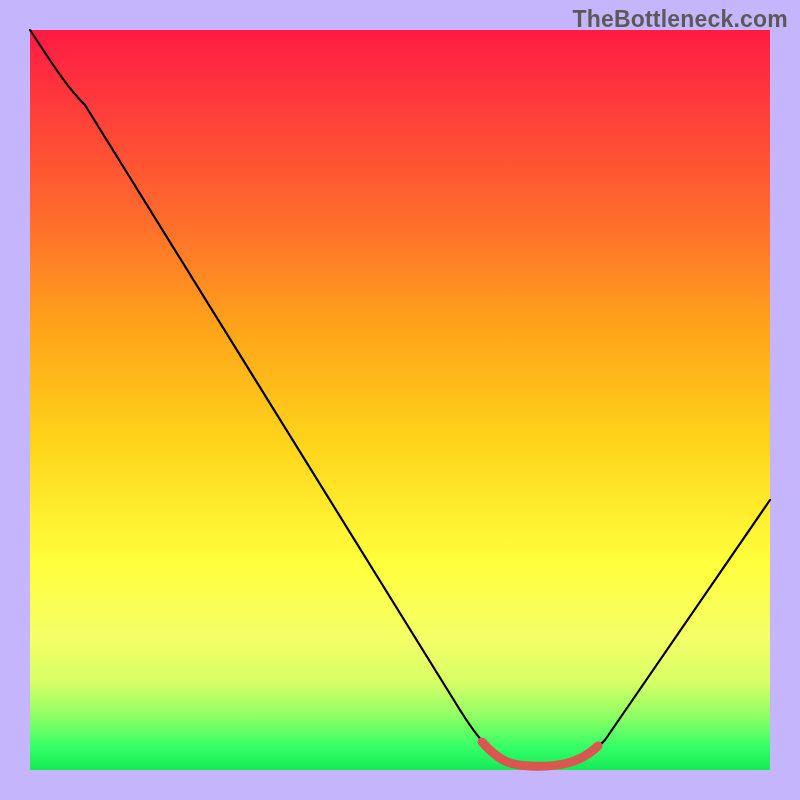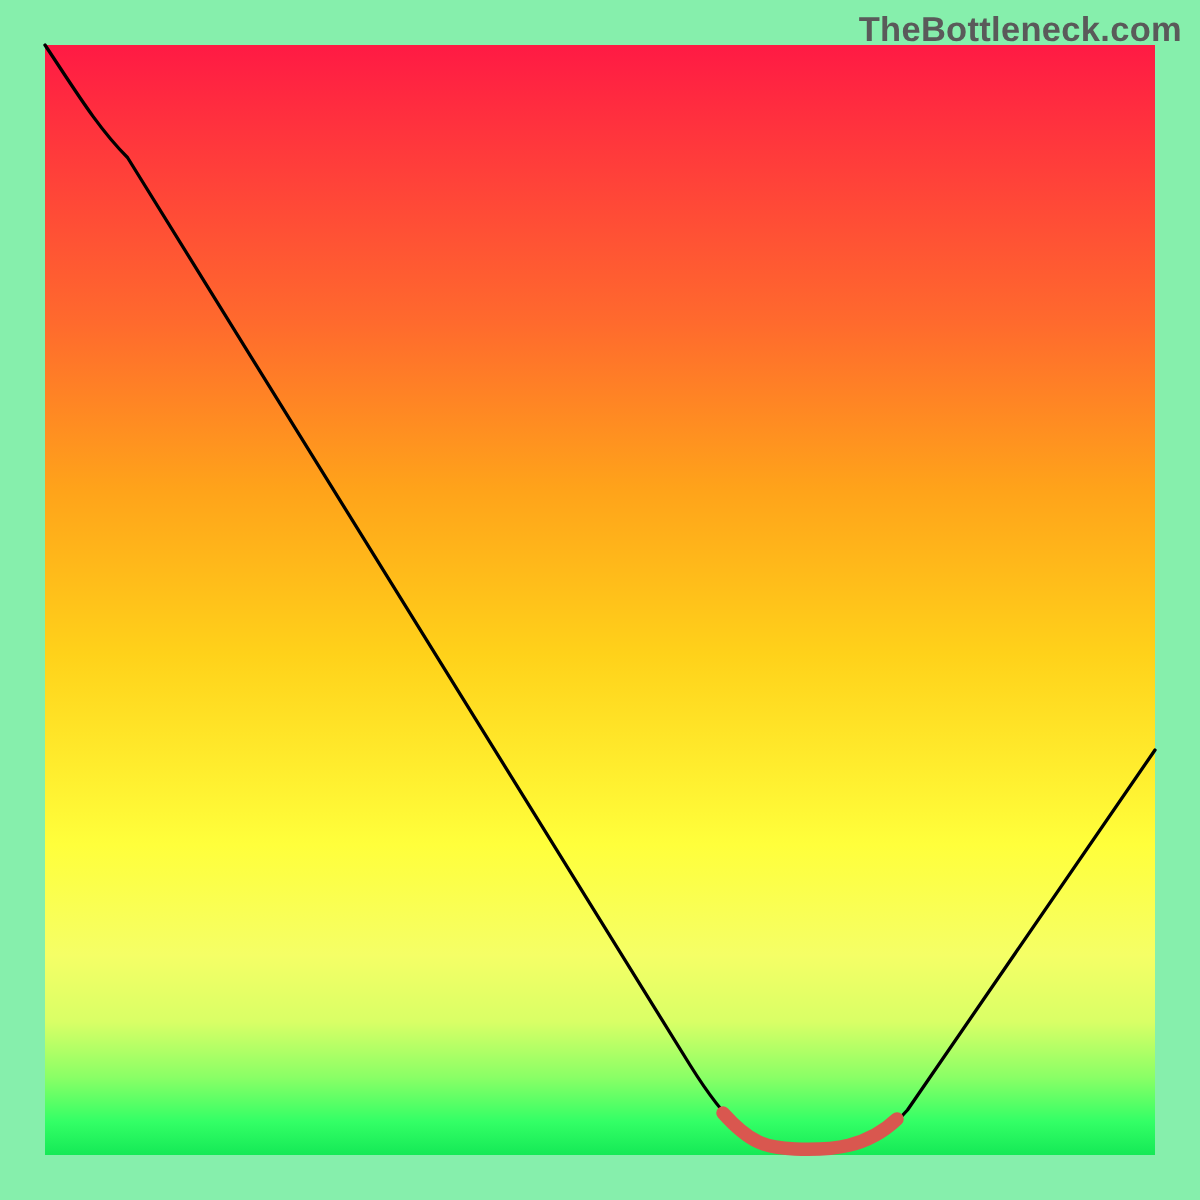--- a/index.html
+++ b/index.html
@@ -7,21 +7,21 @@
     padding: 0;
     width: 800px;
     height: 800px;
     background: #000000;
     overflow: hidden;
   }
   .chart-container {
     position: relative;
     width: 800px;
     height: 800px;
-    background: #86efac;
+    background: #c4b5fd;
   }
   .plot-area {
     position: absolute;
     left: 30px;
     top: 30px;
     width: 740px;
     height: 740px;
     background: linear-gradient(to bottom,
       #ff1a44 0%,
       #ff3b3b 10%,

